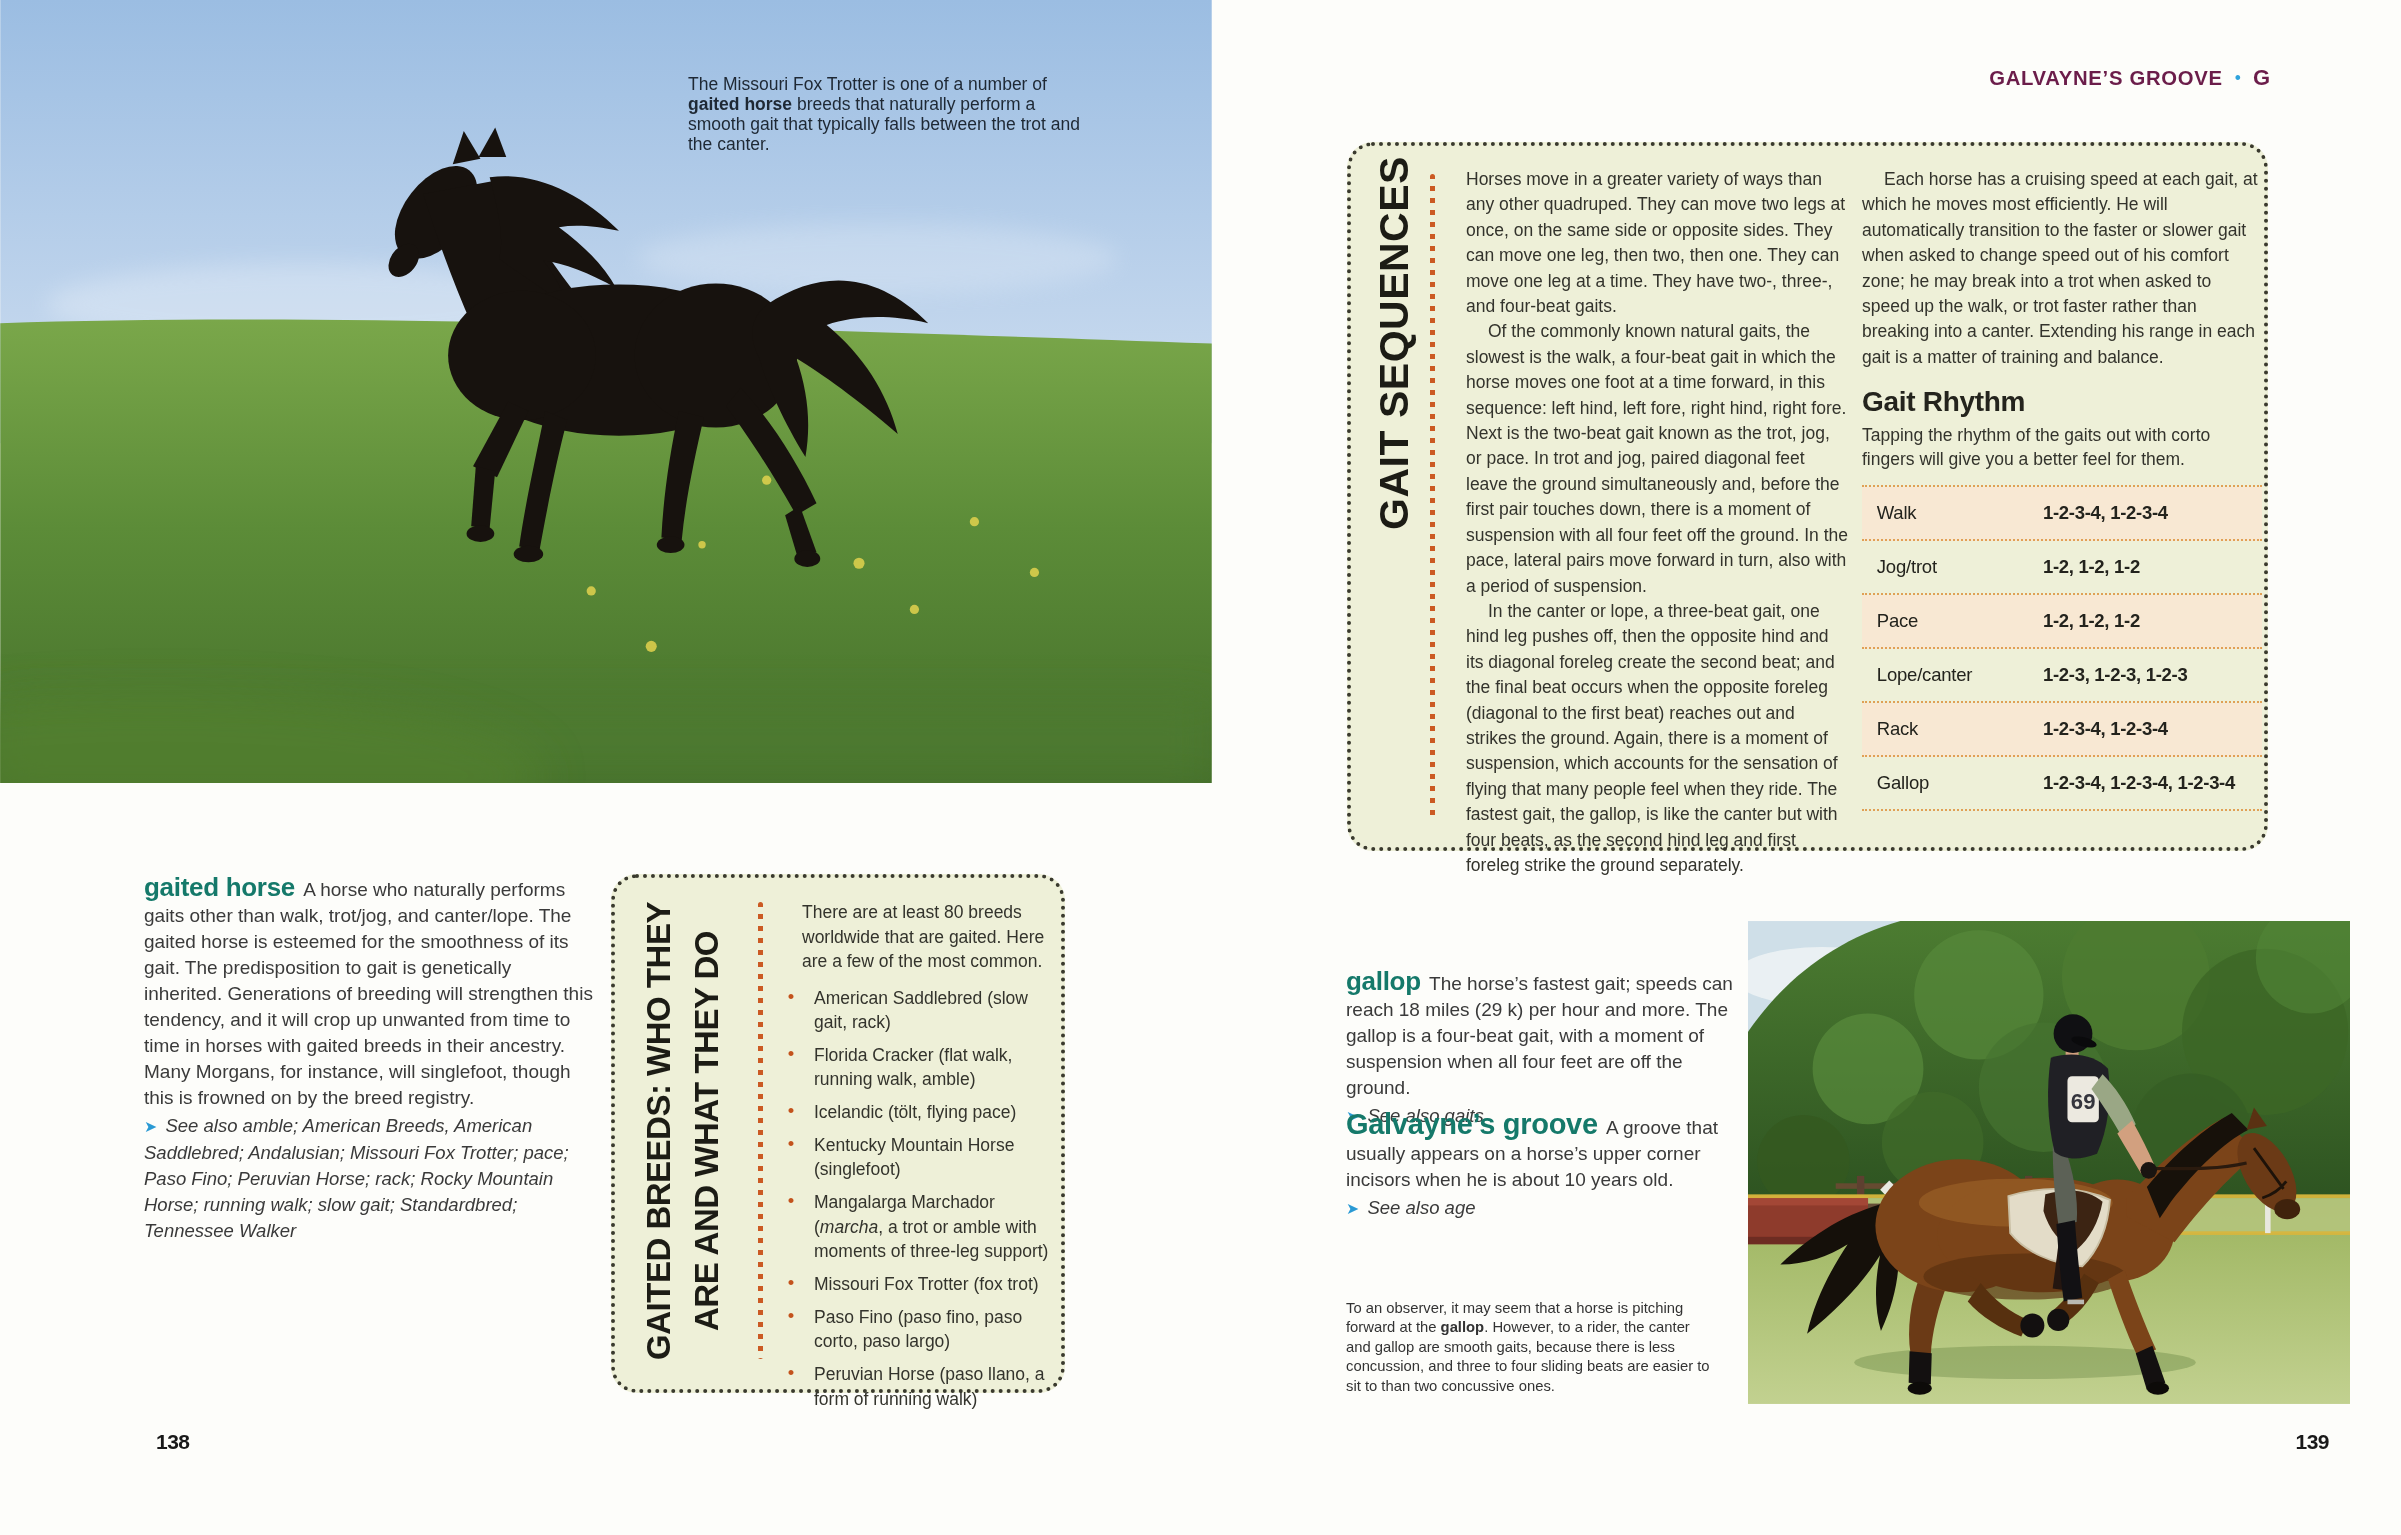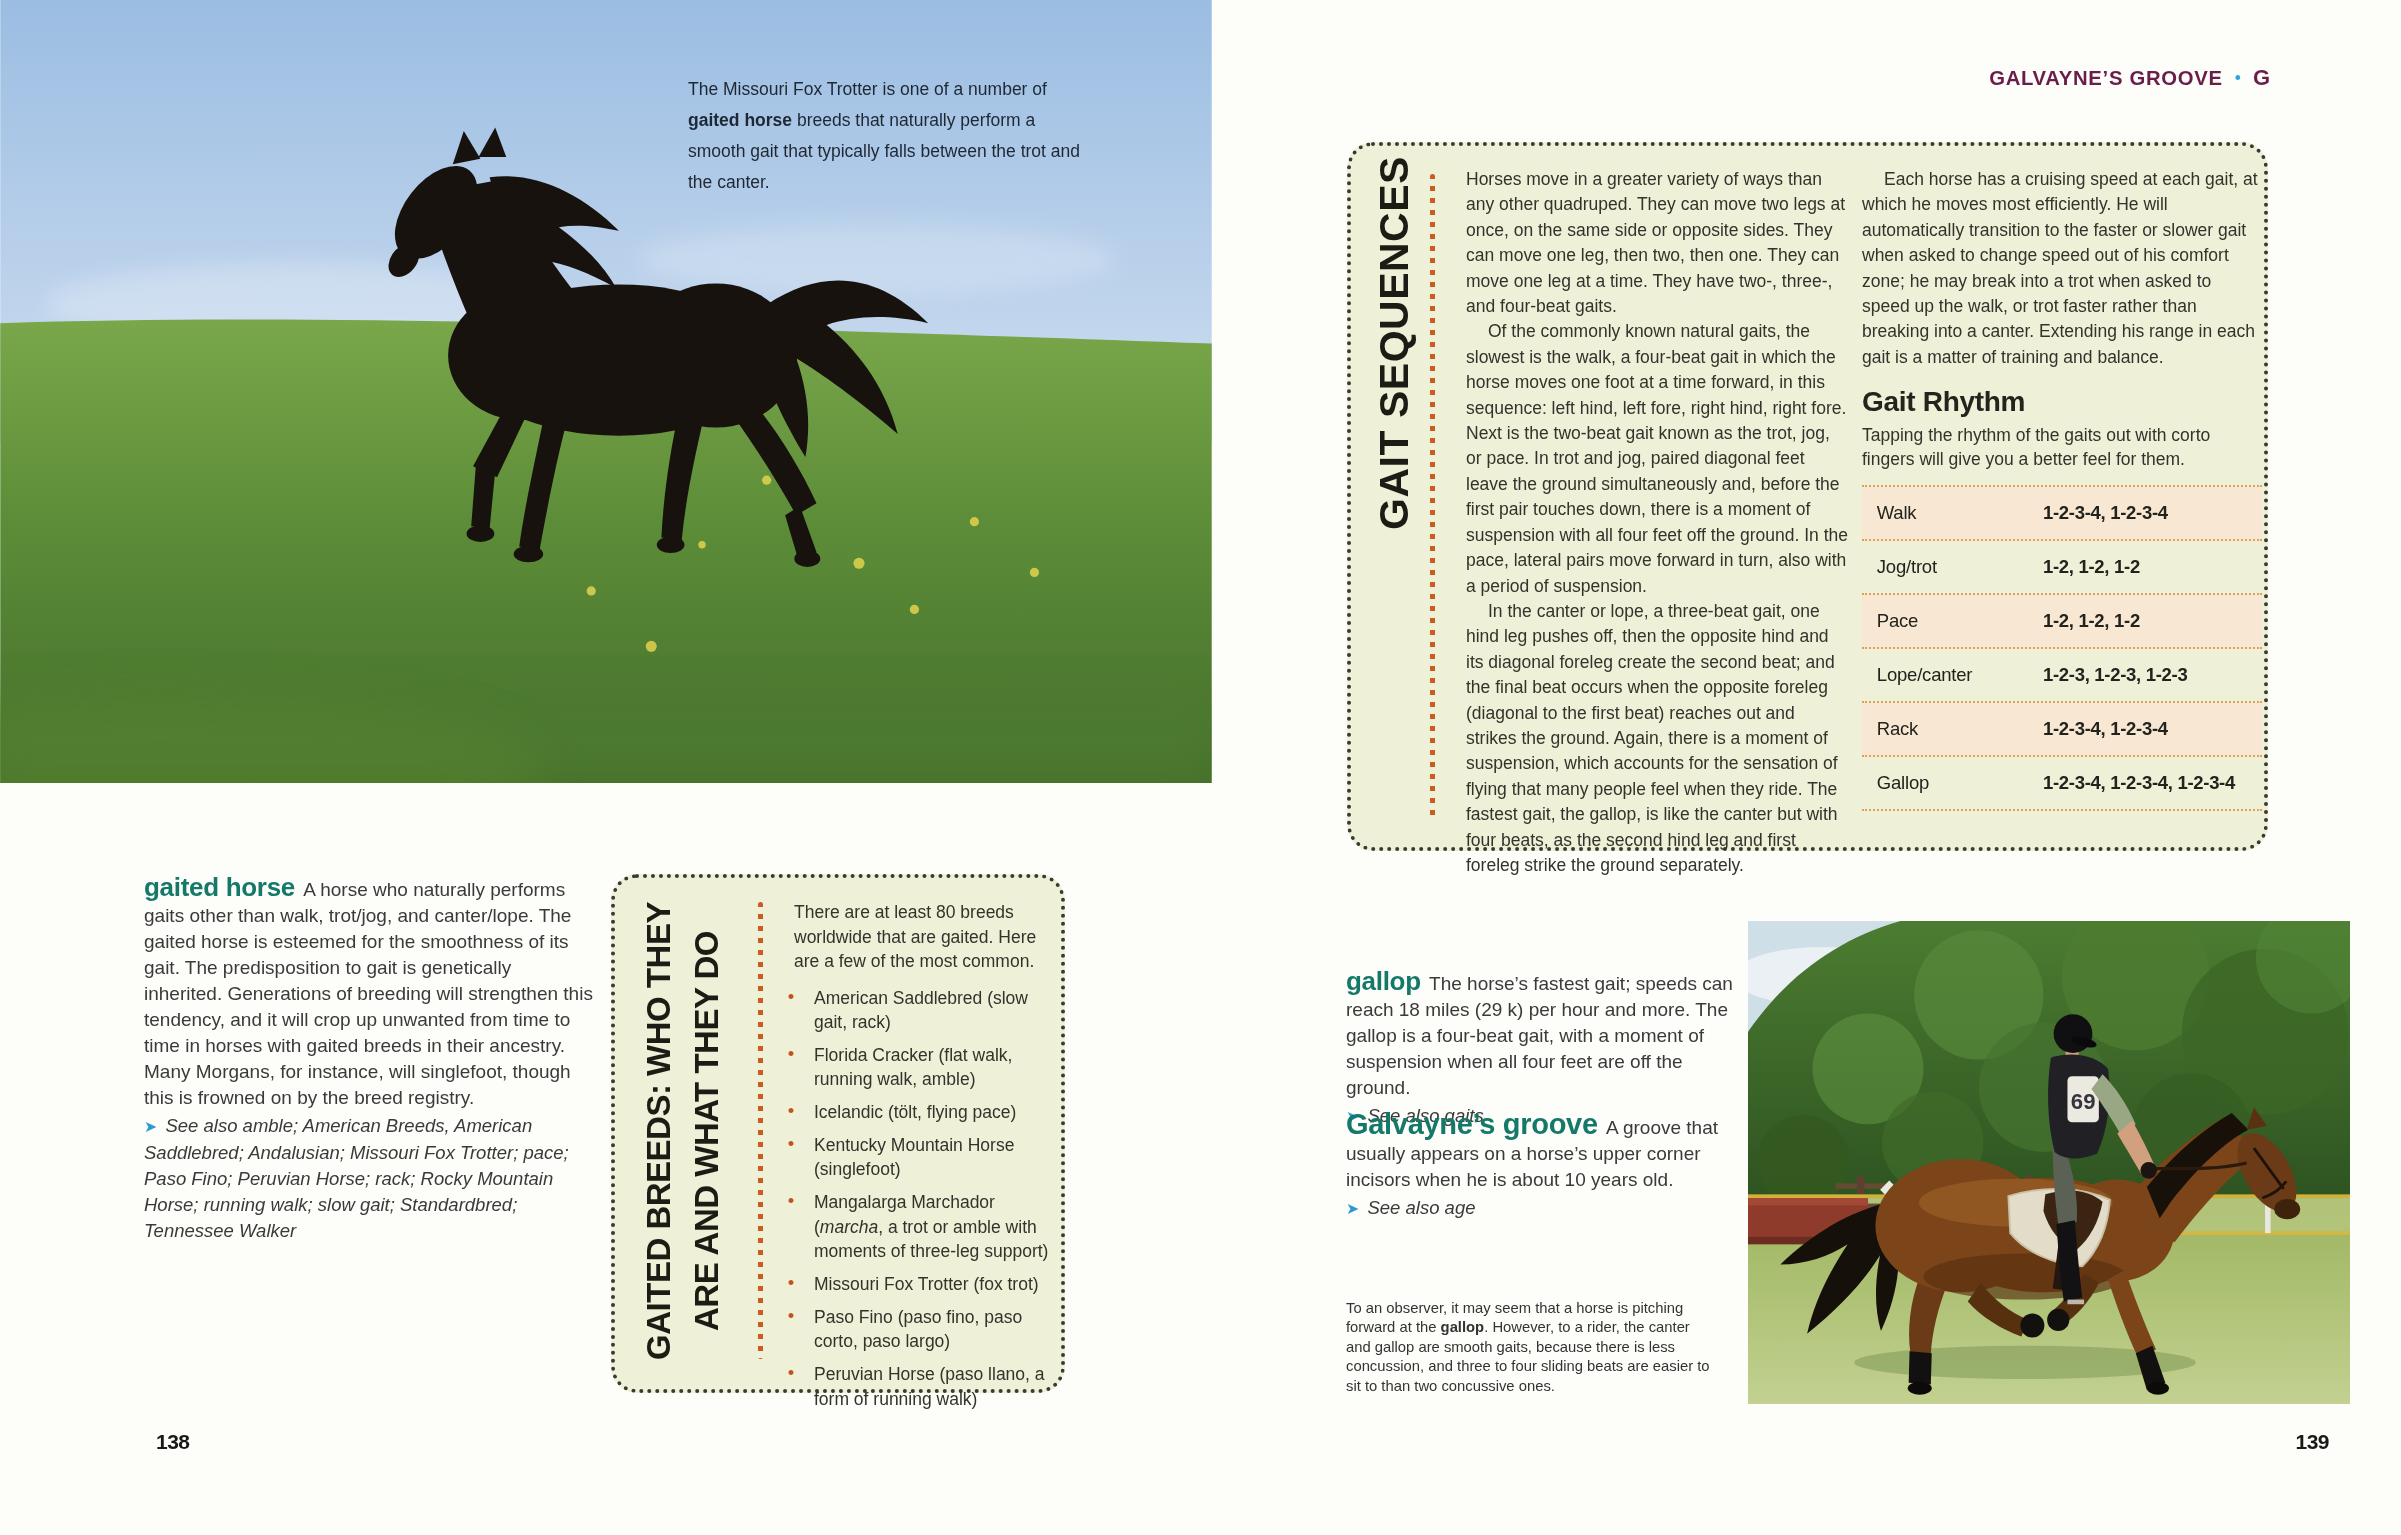--- a/index.html
+++ b/index.html
@@ -7,21 +7,21 @@
           font-family:"Liberation Sans","DejaVu Sans",sans-serif;color:#3a3a3a;}
   .seg-b{font-weight:700;}
   .seg-i{font-style:italic;}
 
   
   .photo-a{position:absolute;left:0;top:0;width:1212px;height:783px;}
   .photo-b{position:absolute;left:1748px;top:921px;width:602px;height:483px;}
 
   
   .caption-a{position:absolute;left:688px;top:74px;width:399px;
-             font-size:17.5px;line-height:31px;color:#1e2834;}
+             font-size:17.5px;line-height:20px;color:#1e2834;}
   .caption-b{position:absolute;left:1346px;top:1299px;width:369px;
              font-size:14.8px;line-height:19.4px;color:#333;}
 
   
   .entry{position:absolute;}
   .entry-body{margin:0;font-size:19px;line-height:26px;color:#3a3a3a;}
   .term{color:#15796a;font-weight:800;letter-spacing:-0.3px;margin-right:8.3px;line-height:1;}
   .term-md{font-size:26px;}
   .term-lg{font-size:29px;}
   .see-also{margin:1.8px 0 0 0;font-size:18.5px;line-height:26px;font-style:italic;color:#3a3a3a;}
@@ -36,21 +36,21 @@
         background:repeating-linear-gradient(to bottom,#cb5a23 0 4.6px,transparent 4.6px 12px);}
   .vsep-breeds{left:143px;top:24px;bottom:29.6px;}
   .vsep-seq{left:79px;top:28px;bottom:28px;}
   .vtitle{position:absolute;transform:rotate(-90deg);text-align:center;
           font-weight:800;color:#1c1c15;}
   .vtitle-breeds{left:-182px;top:205px;width:499px;height:96px;font-size:33px;line-height:48px;letter-spacing:-0.5px;}
   .vtitle-seq{left:-151px;top:173px;width:388px;height:48px;font-size:41px;line-height:48px;letter-spacing:0.5px;}
 
   .breeds-content{position:absolute;left:171px;top:22px;width:268px;}
   .box-text{font-size:17.5px;line-height:24.5px;color:#33332c;}
-  .breeds-intro{margin:0 0 12px 8px;}
+  .breeds-intro{margin:0 0 12px 16px;}
   .bullet-item{position:relative;padding-left:28px;margin-bottom:8.3px;}
   .bullet-dot{position:absolute;left:1.8px;top:-0.9px;color:#c3531c;font-size:18.5px;}
 
   .seq-col1{position:absolute;left:115px;top:21px;width:384px;}
   .seq-col2{position:absolute;left:511px;top:21px;width:400px;}
   .box-para{margin:0;font-size:17.5px;line-height:25.4px;color:#33332c;}
   .indent{text-indent:22px;}
   .rhythm-heading{margin:15.7px 0 4.6px 0;font-size:28px;font-weight:800;letter-spacing:-0.3px;color:#24241d;}
   .rhythm-intro{margin:0;font-size:17.5px;line-height:24px;color:#33332c;}
   .rhythm-table{margin-top:14px;border-top:2.8px dotted #e0a055;}

